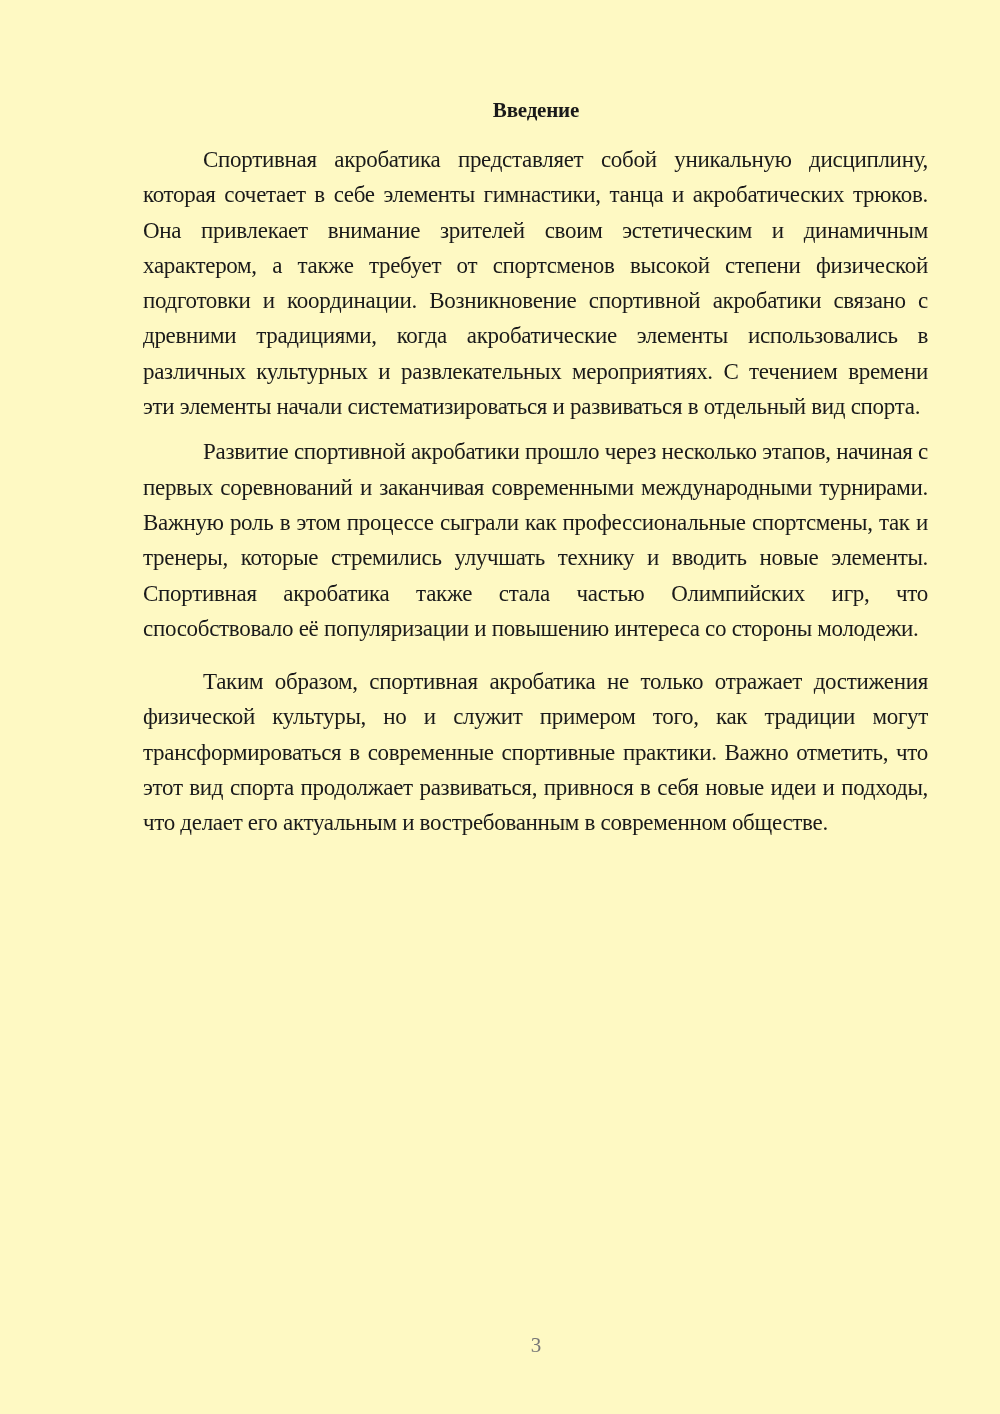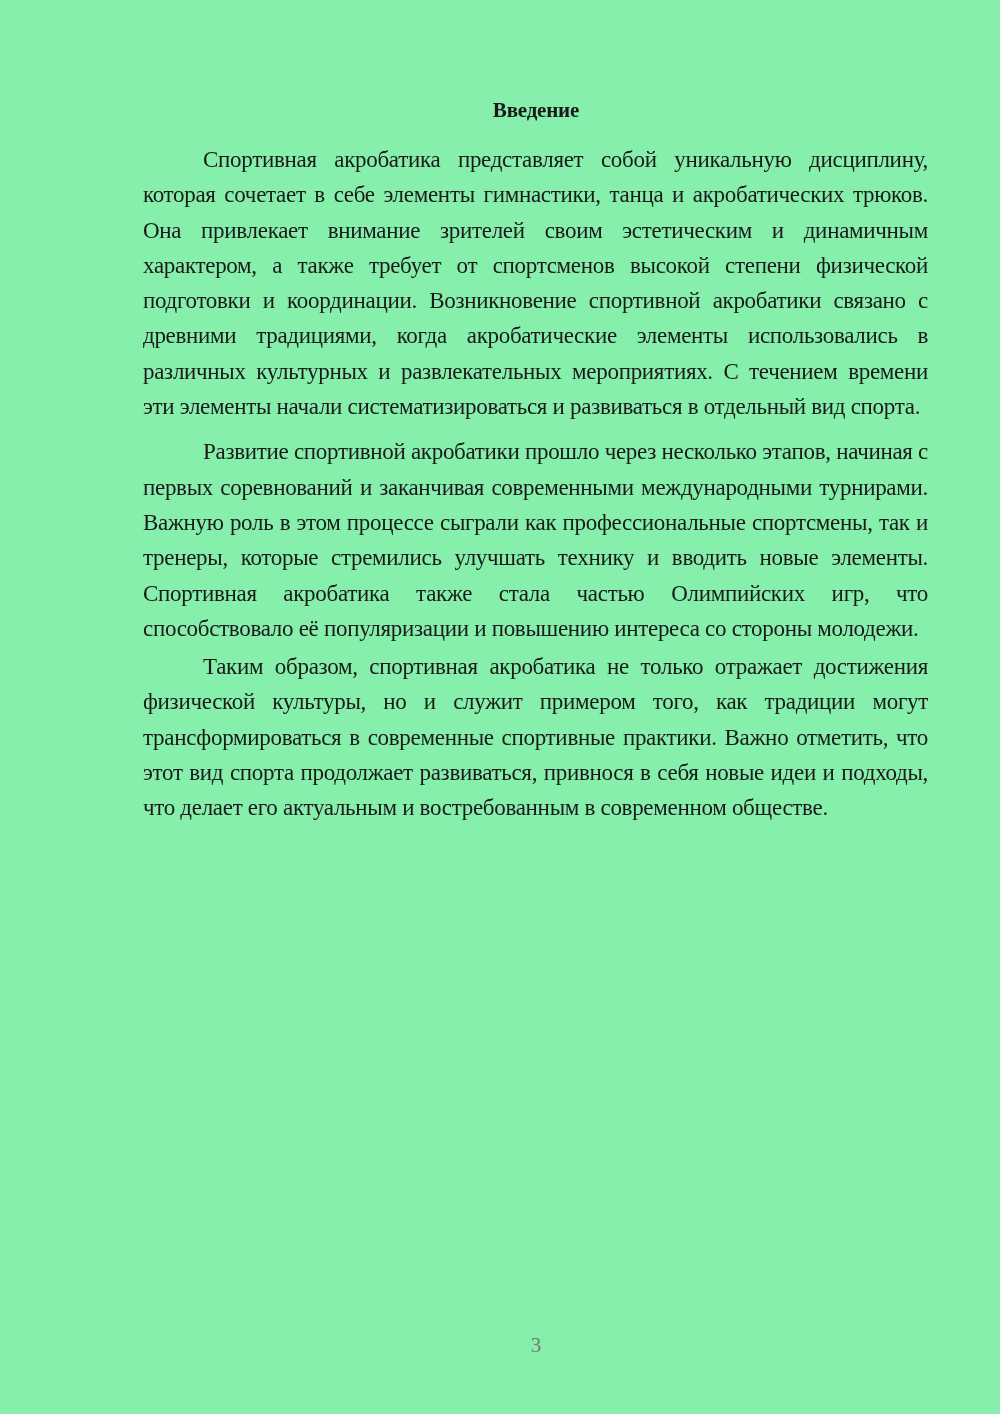--- a/index.html
+++ b/index.html
@@ -1,40 +1,40 @@
 <!DOCTYPE html>
 <html><head>
   <meta charset="utf-8">
   <style>
     html, body { margin: 0; padding: 0; background: #ffffff; }
     body { width: 1000px; height: 1414px; position: relative; overflow: hidden; }
     .page {
       position: absolute; left: 0; top: 0; width: 1000px; height: 1414px;
-      background: #86efac;
+      background: #fef9c3;
       font-family: "Liberation Serif", "DejaVu Serif", serif;
       color: #1a1a1a;
     }
     .title {
       position: absolute; left: 0; width: 1000px; top: 95px;
       text-align: center; margin-left: 72px; width: 928px;
       font-weight: bold; font-size: 21px; line-height: 30px;
       letter-spacing: -0.2px;
     }
     .body {
       position: absolute; left: 143px; width: 785px; top: 142px;
     }
     .para {
       margin: 0 0 20px 0;
       font-size: 23px; line-height: 35.3px;
       text-align: justify; text-indent: 60px;
       letter-spacing: -0.3px;
       word-spacing: 0px;
     }
     .para.p1 { margin-bottom: 10px; }
-    .para.p2 { margin-bottom: 3px; }
+    .para.p2 { margin-bottom: 18px; }
     .page-number {
       position: absolute; left: 0; width: 1072px; top: 1333px;
       text-align: center; font-size: 21px; color: #777777;
     }
   </style>
 </head>
 <body>
 
 <div class="page">
   <div class="title">Введение</div>

